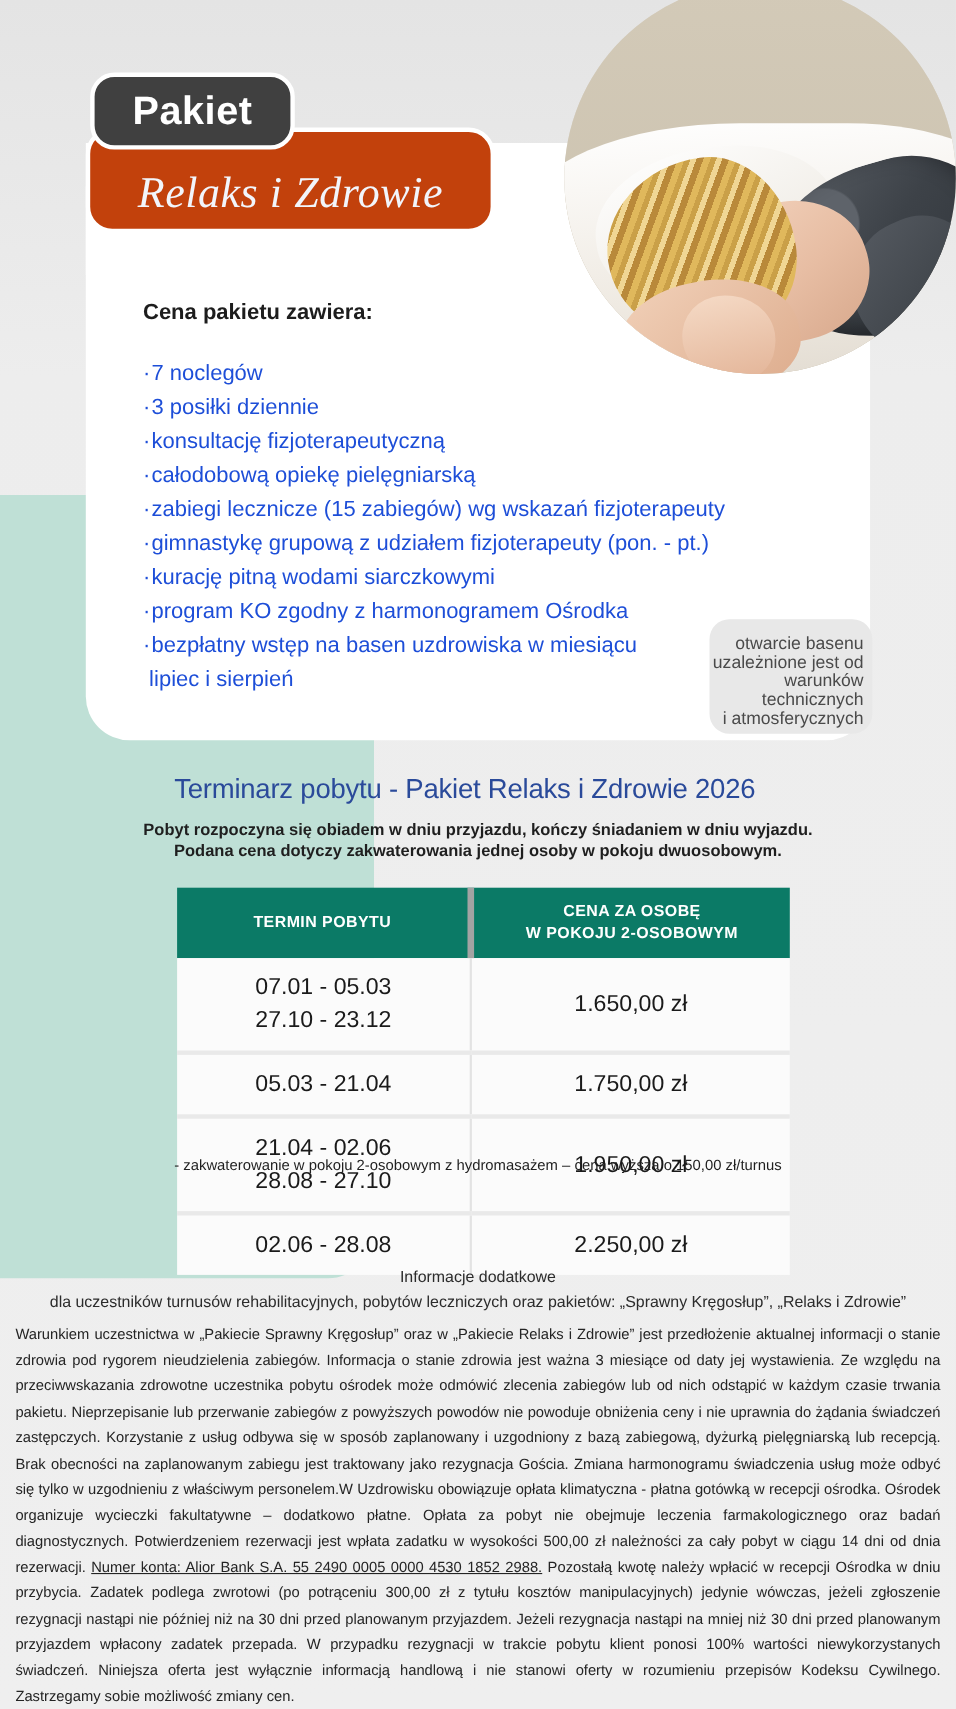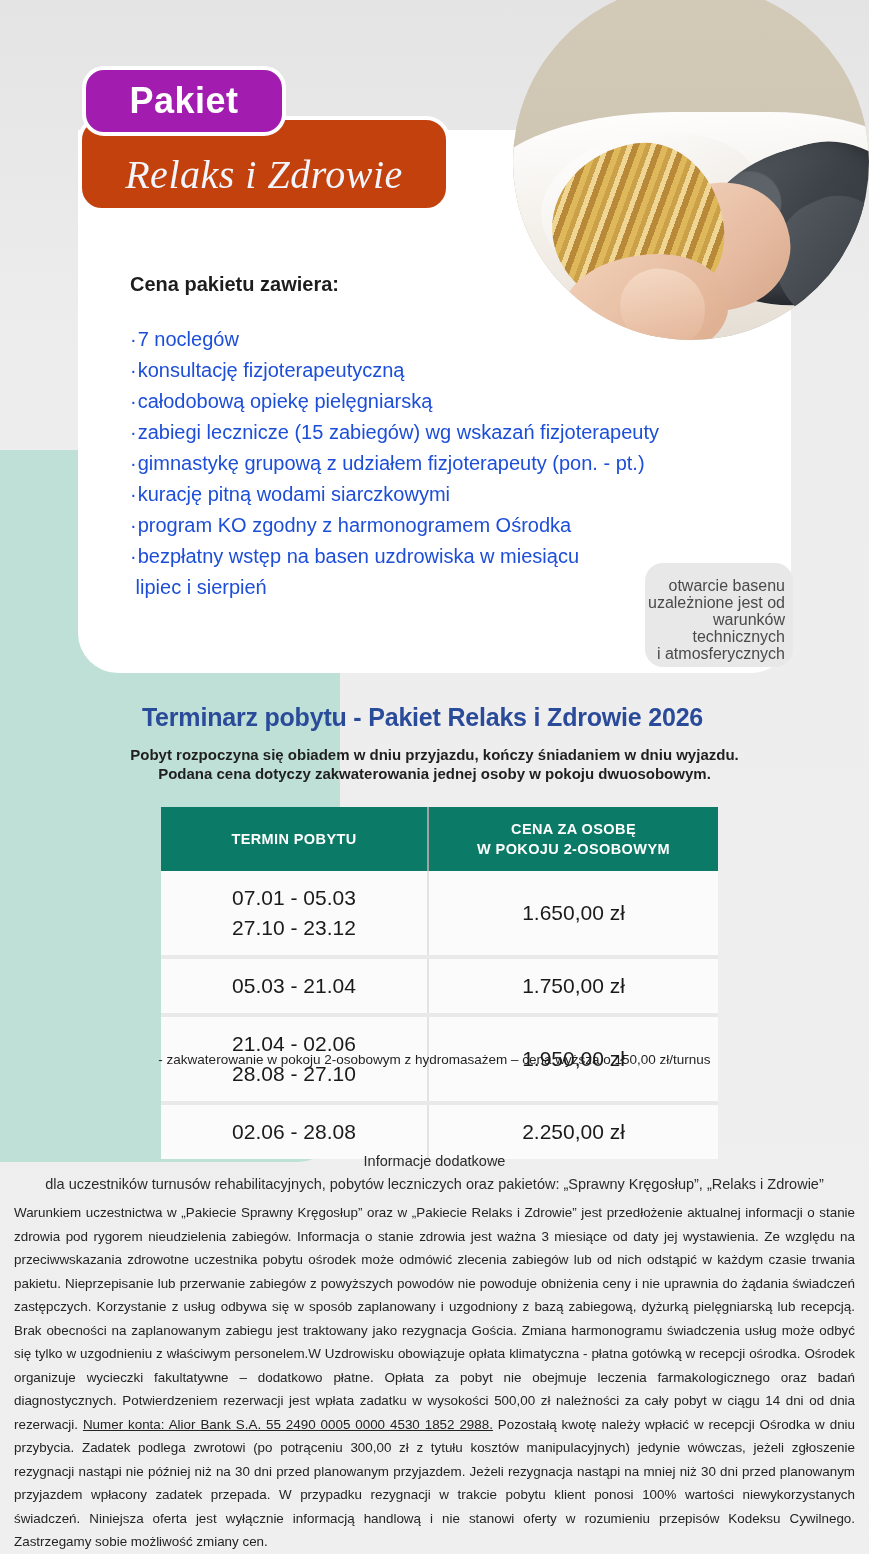--- a/index.html
+++ b/index.html
@@ -135,22 +135,22 @@
     width: 24%; height: 22%;
     background: linear-gradient(160deg,#f6dcc8,#e2b295);
     border-radius: 46% 50% 44% 52%;
     transform: rotate(6deg);
   }
 
   
   .title-block { position: absolute; left: 78px; top: 66px; z-index: 8; }
   .badge-pakiet {
     position: absolute; left: 4px; top: 0;
-    width: 204px; height: 70px;
-    background: #a21caf;
+    width: 186px; height: 70px;
+    background: #404040;
     border: 4px solid #ffffff;
     border-radius: 22px;
     display: flex; align-items: center; justify-content: center;
     z-index: 3;
   }
   .badge-pakiet span {
     color: #ffffff;
     font-size: 36px;
     font-weight: bold;
     letter-spacing: .5px;
@@ -212,21 +212,21 @@
     line-height: 17px;
   }
 
   
   .schedule-title {
     position: absolute;
     left: 0; top: 703px;
     width: 845px;
     text-align: center;
     font-size: 25px;
-    font-weight: bold;
+    font-weight: normal;
     color: #2a4a9a;
     letter-spacing: -.2px;
     z-index: 9;
   }
   .schedule-sub {
     position: absolute;
     left: 0; top: 745px;
     width: 869px;
     text-align: center;
     z-index: 9;
@@ -247,21 +247,21 @@
     z-index: 9;
   }
   .price-table th {
     background: #0b7a66;
     color: #ffffff;
     font-size: 14.5px;
     font-weight: bold;
     letter-spacing: .4px;
     line-height: 20px;
     padding: 12px 6px;
-    border-right: 2px solid #a3a3a3;
+    border-right: 6px solid #a3a3a3;
   }
   .price-table th:last-child { border-right: none; }
   .price-table td {
     background: #fbfbfb;
     color: #1a1a1a;
     font-size: 21px;
     text-align: center;
     line-height: 30px;
     padding: 12px 6px;
     border-bottom: 4px solid #e9e9e9;
@@ -335,20 +335,21 @@
   </div>
   <div class="badge-pakiet">
     <span>Pakiet</span>
   </div>
 </div>
 
 <div class="includes">
   <div class="includes-heading">Cena pakietu zawiera:</div>
   <ul class="includes-list">
     <li><span class="bullet">·</span><span>7 noclegów</span></li>
+    <li><span class="bullet">·</span><span>3 posiłki dziennie</span></li>
     <li><span class="bullet">·</span><span>konsultację fizjoterapeutyczną</span></li>
     <li><span class="bullet">·</span><span>całodobową opiekę pielęgniarską</span></li>
     <li><span class="bullet">·</span><span>zabiegi lecznicze (15 zabiegów) wg wskazań fizjoterapeuty</span></li>
     <li><span class="bullet">·</span><span>gimnastykę grupową z udziałem fizjoterapeuty (pon. - pt.)</span></li>
     <li><span class="bullet">·</span><span>kurację pitną wodami siarczkowymi</span></li>
     <li><span class="bullet">·</span><span>program KO zgodny z harmonogramem Ośrodka</span></li>
     <li><span class="bullet">·</span><span>bezpłatny wstęp na basen uzdrowiska w miesiącu</span></li>
     <li>&nbsp;<span>lipiec i sierpień</span></li>
   </ul>
 </div>

